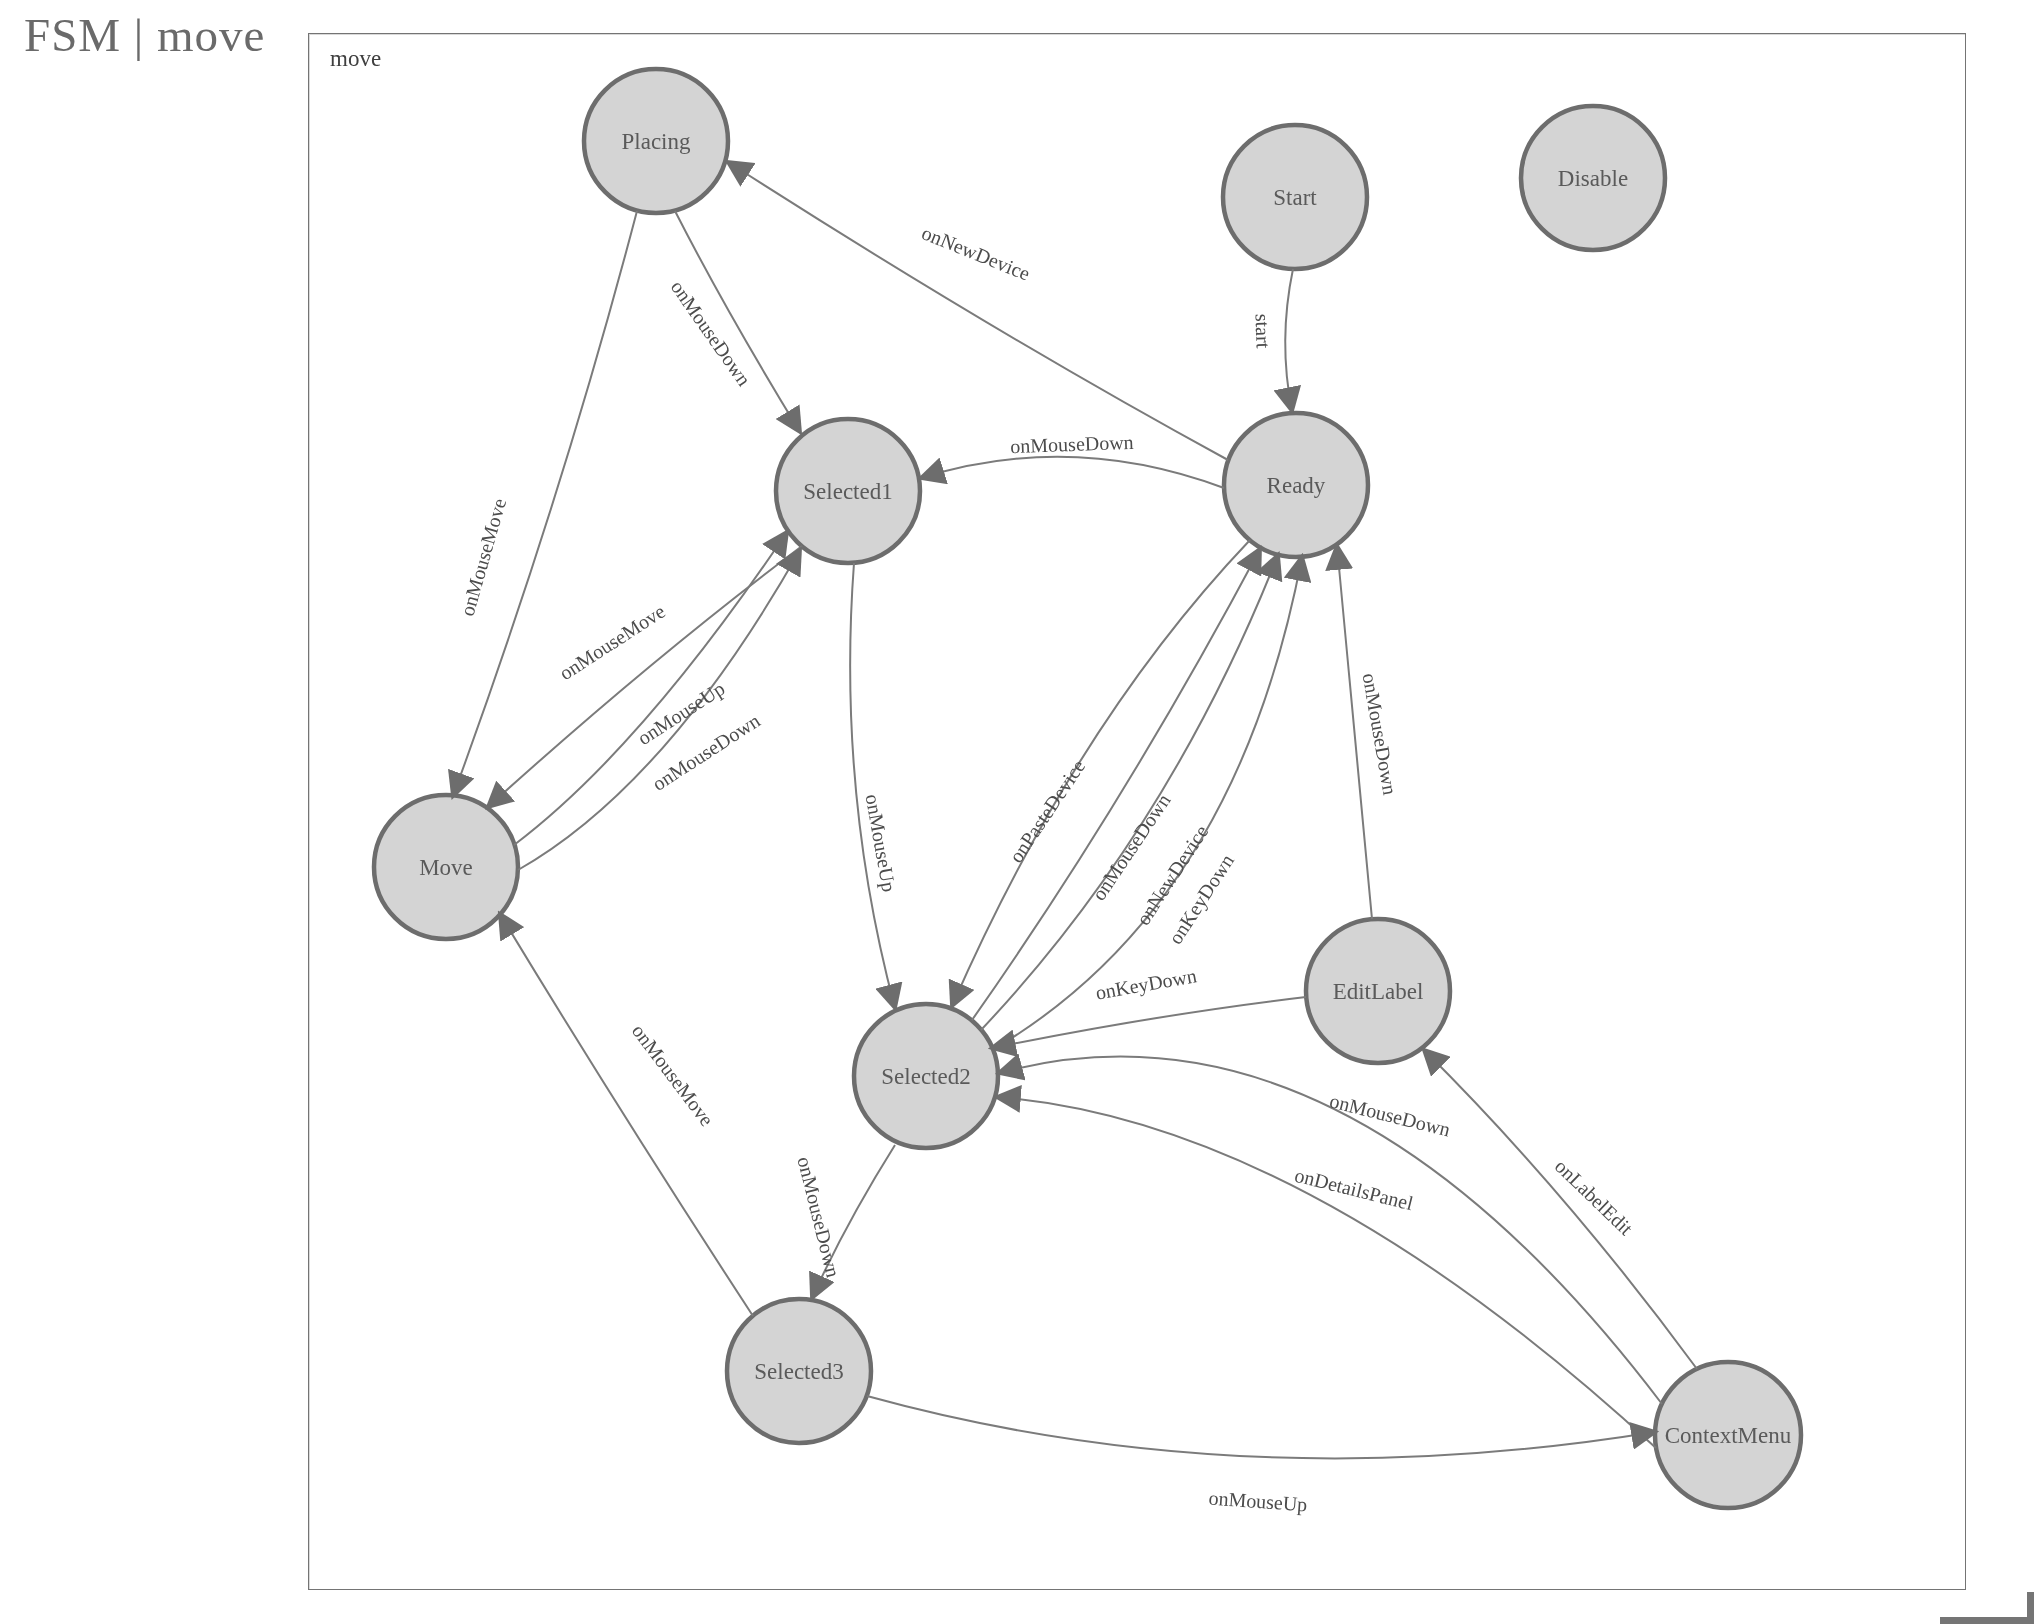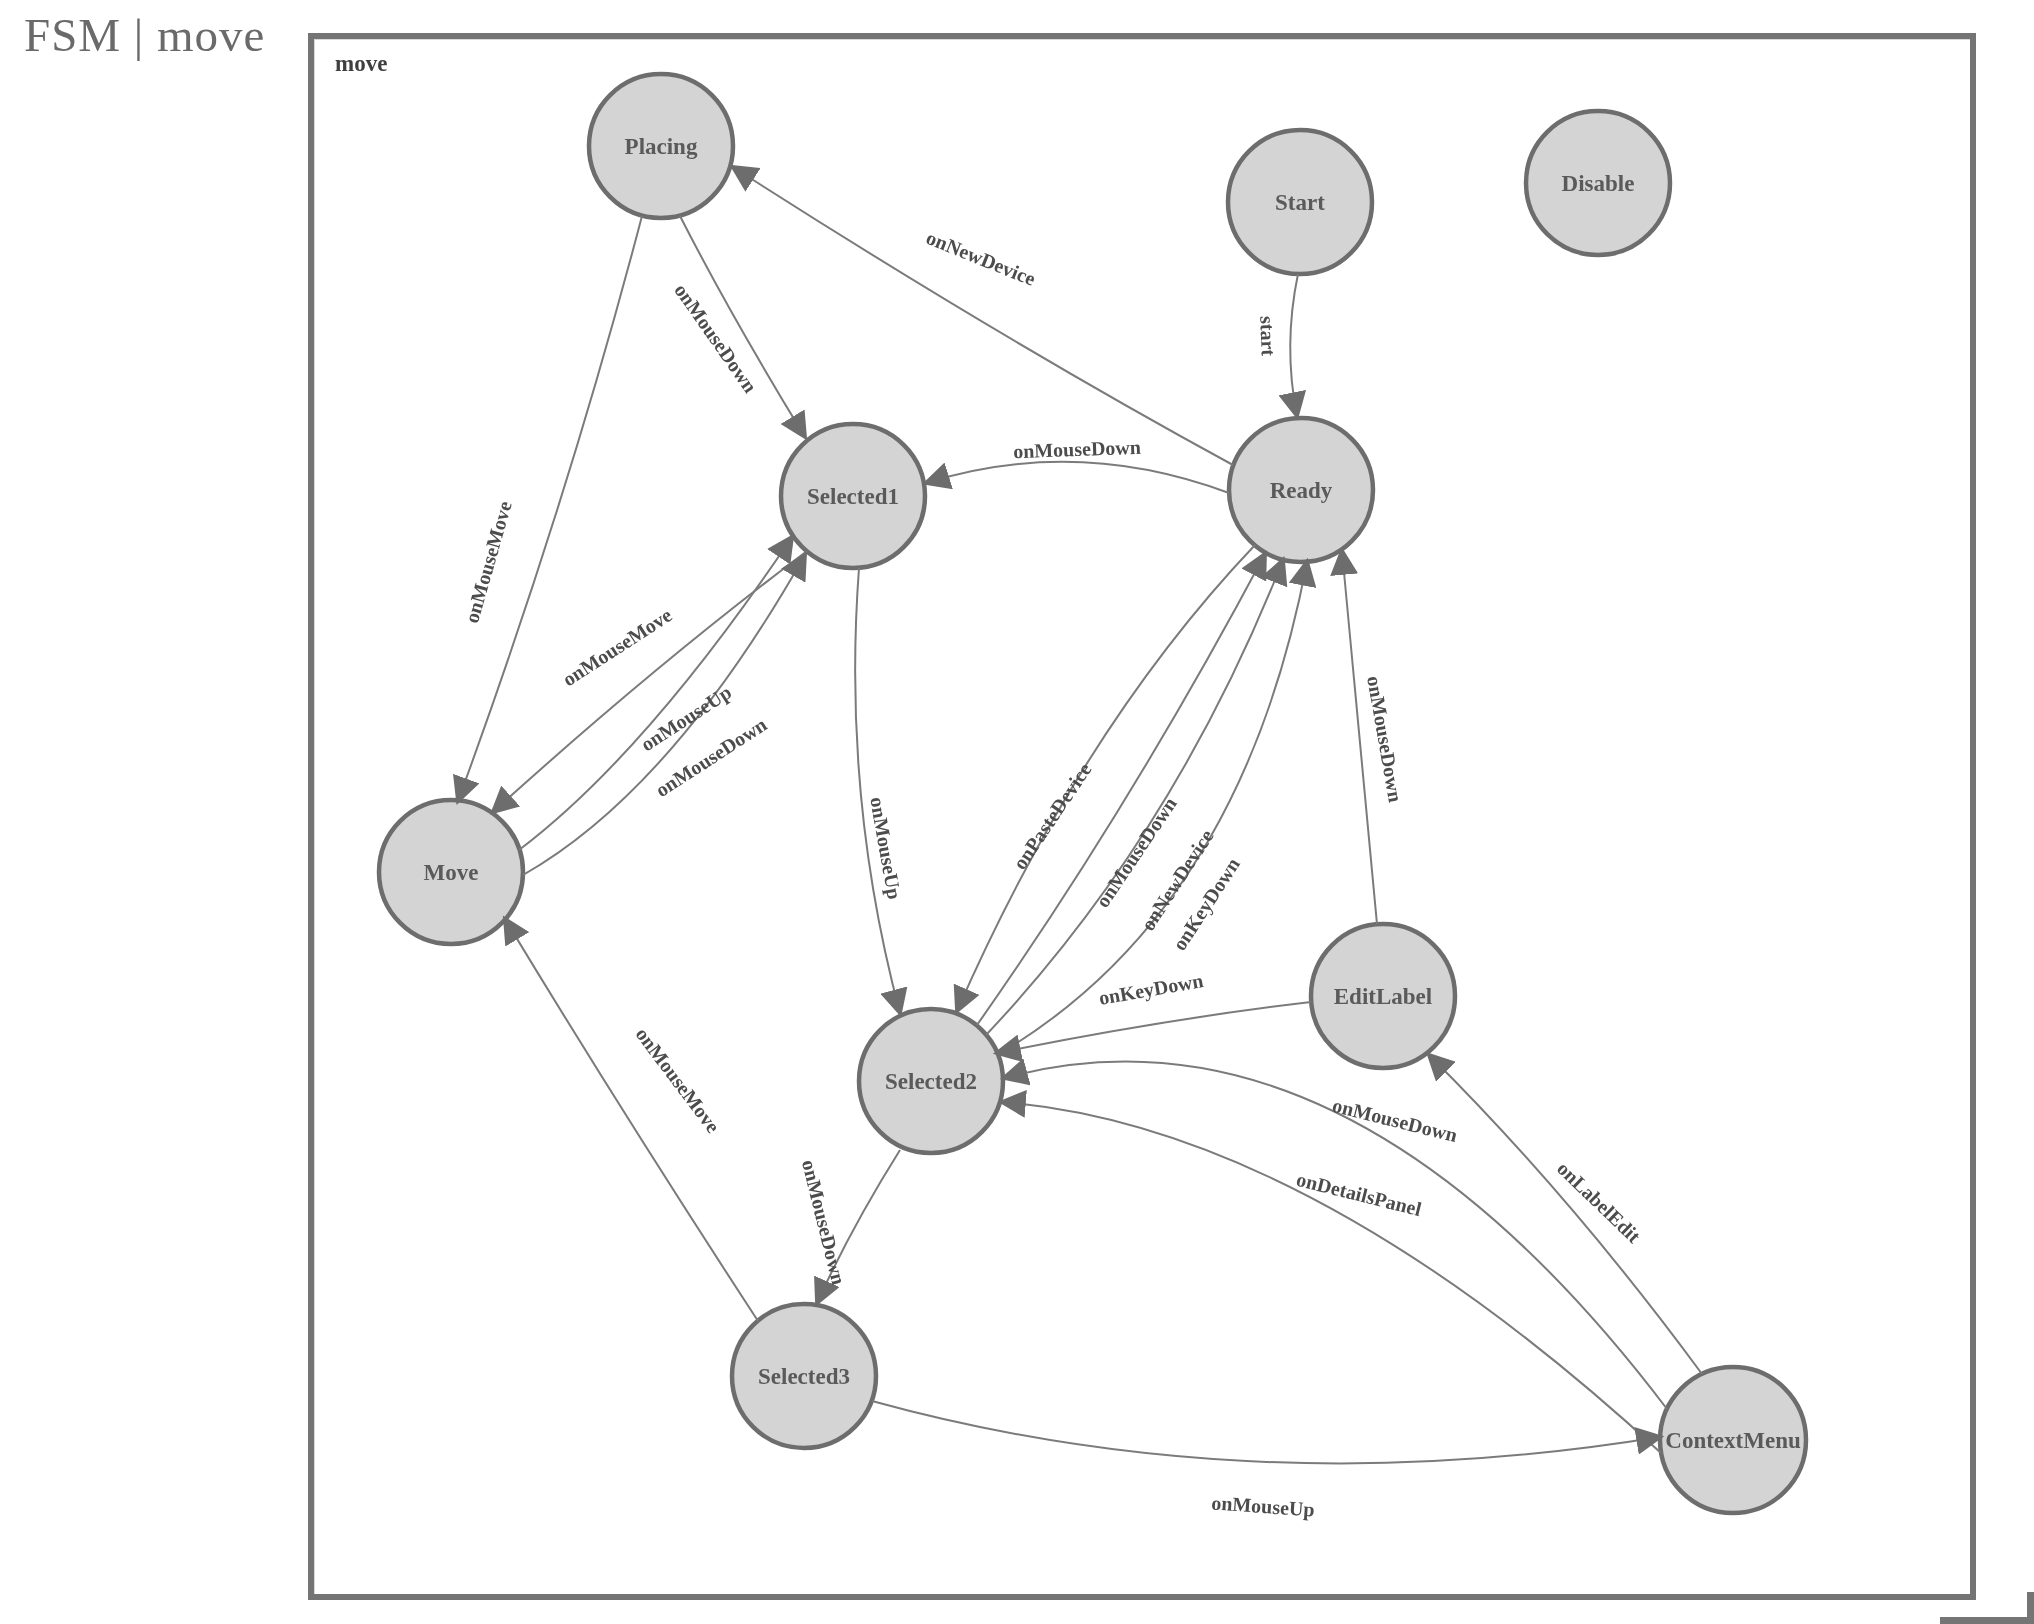--- a/index.html
+++ b/index.html
@@ -1,20 +1,20 @@
 <!DOCTYPE html>
 <html><head>
 <meta charset="utf-8">
 <style>
   html,body{margin:0;padding:0;background:#ffffff;}
   #stage{position:relative;width:2034px;height:1624px;background:#ffffff;overflow:hidden;
          font-family:"Liberation Serif","DejaVu Serif",serif;}
   #page-title{position:absolute;left:24px;top:8px;font-size:47px;color:#6a6a6a;letter-spacing:1px;}
   #frame{position:absolute;left:308px;top:33px;width:1656px;height:1555px;
-         border:6px solid #22c55e;box-shadow:inset 1px 1px 0 #d9d9d9;background:#ffffff;font-weight:bold;}
+         border:1px solid #22c55e;box-shadow:inset 1px 1px 0 #d9d9d9;background:#ffffff;}
   #frame-label{position:absolute;left:21px;top:12px;font-size:23px;color:#3f3f3f;}
   svg{position:absolute;left:0;top:0;}
   .node-circle{stroke-width:4.5px;}
   .node-text{font-family:"Liberation Serif","DejaVu Serif",serif;font-size:23px;}
   .edge-path{fill:none;stroke-width:2px;}
   .edge-text{font-family:"Liberation Serif","DejaVu Serif",serif;font-size:20px;}
   #corner-v,#corner-h{position:absolute;background:#757575;}
   #corner-v{left:2027px;top:1592px;width:7px;height:32px;}
   #corner-h{left:1940px;top:1617px;width:94px;height:7px;}
 </style>

